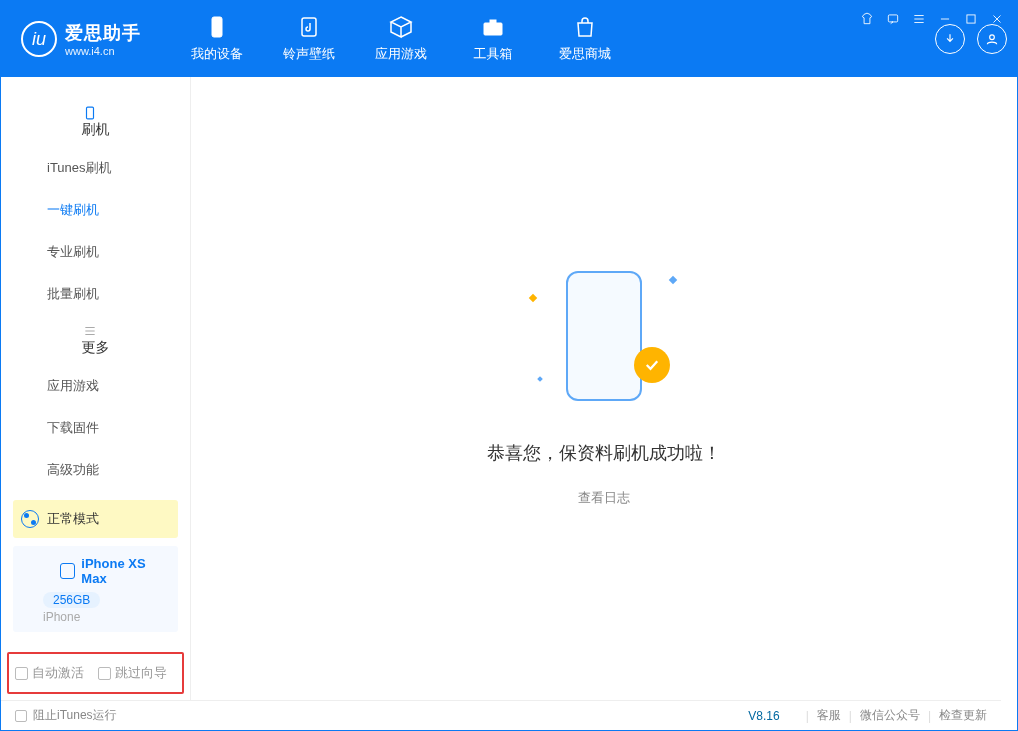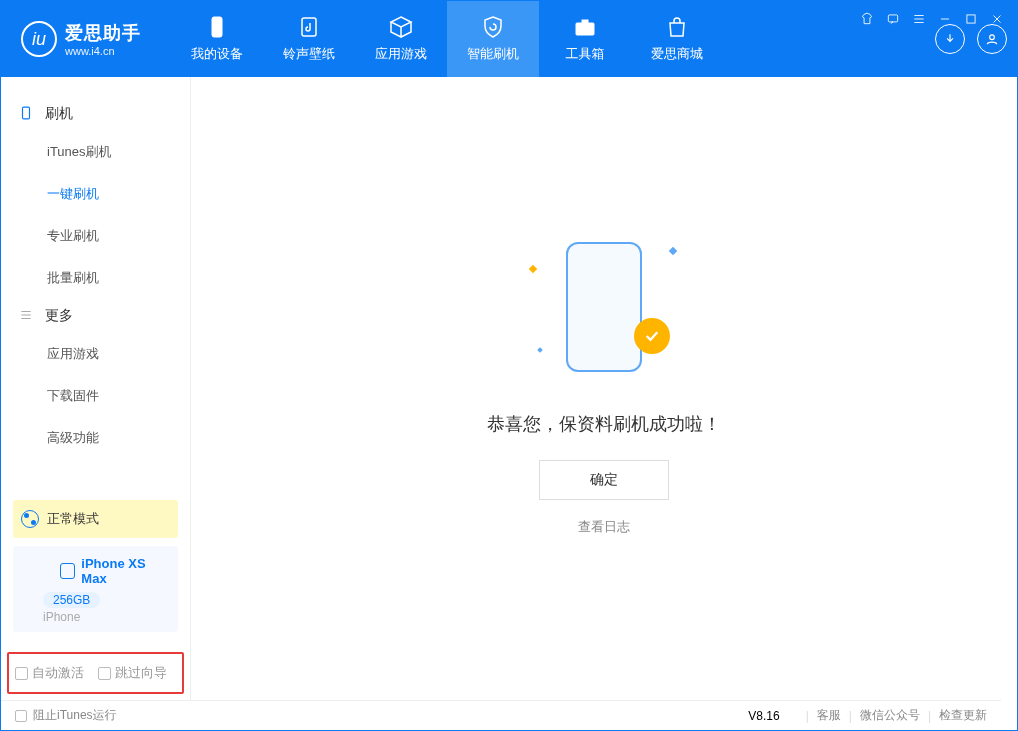--- a/index.html
+++ b/index.html
@@ -24,21 +24,21 @@
 .hrow-top .win-btn { width: 16px; height: 16px; display: flex; align-items: center; justify-content: center; cursor: pointer; }
 .hrow-top svg { width: 14px; height: 14px; stroke: #fff; fill: none; stroke-width: 1.5; }
 .hcircle { width: 30px; height: 30px; border: 1.5px solid #fff; border-radius: 50%; display: flex; align-items: center; justify-content: center; cursor: pointer; }
 .hcircle svg { width: 14px; height: 14px; stroke: #fff; fill: none; stroke-width: 2; }
 
 
 .body { display: flex; height: calc(100% - 76px - 30px); }
 
 
 .sidebar { width: 190px; border-right: 1px solid #eee; display: flex; flex-direction: column; padding-top: 20px; }
-.side-section-head { display: flex; padding: 8px 18px; color: #333; font-size: 14px; cursor: pointer; }
+.side-section-head { display: flex; align-items: center; padding: 8px 18px; color: #333; font-size: 14px; cursor: pointer; flex-direction: column; }
 .side-section-head .shead-icon { width: 16px; height: 16px; margin-right: 10px; display: flex; align-items: center; }
 .side-sub { padding: 12px 18px 12px 46px; font-size: 13px; color: #555; cursor: pointer; }
 .side-sub.active { color: #0b7af3; }
 
 .device-area { margin-top: auto; padding: 0 12px 12px; }
 .mode-box { background: #fef9c3; border-radius: 3px; padding: 10px 8px; display: flex; align-items: center; font-size: 13px; color: #333; margin-bottom: 8px; }
 .mode-box .mode-icon { width: 18px; height: 18px; border: 1.5px solid #0b7af3; border-radius: 50%; margin-right: 8px; position: relative; }
 .mode-box .mode-icon::before, .mode-box .mode-icon::after { content:""; position:absolute; width:5px; height:5px; background:#0b7af3; border-radius:50%; }
 .mode-box .mode-icon::before { top:2px; left:2px; }
 .mode-box .mode-icon::after { bottom:2px; right:2px; }
@@ -66,21 +66,21 @@
 
 .success-text { font-size: 18px; color: #333; margin-bottom: 24px; }
 .ok-btn { border: 1px solid #ddd; background: #fff; padding: 10px 50px; font-size: 14px; color: #333; cursor: pointer; margin-bottom: 18px; }
 .log-link { color: #888; font-size: 13px; cursor: pointer; }
 
 
 .footer { position: absolute; bottom: 0; left: 0; right: 16px; height: 30px; border-top: 1px solid #eee; display: flex; align-items: center; padding: 0 14px; font-size: 12px; color: #888; }
 .footer .f-left { display: flex; align-items: center; gap: 6px; }
 .footer .cb { width: 12px; height: 12px; border: 1px solid #bbb; border-radius: 2px; }
 .footer .f-right { margin-left: auto; display: flex; align-items: center; gap: 8px; }
-.footer .f-ver { color: #000000; margin-right: 18px; }
+.footer .f-ver { color: #0369a1; margin-right: 18px; }
 .footer .f-divider { color: #ddd; }
 .footer .f-link { cursor: pointer; }
 </style>
 </head>
 <body>
 
 <div class="header">
   <div class="brand">
     <div class="brand-logo">iu</div>
     <div class="brand-text">
@@ -107,29 +107,20 @@
         </span>
       <span>铃声壁纸</span>
     </div>
     <div class="nav-item">
       <span class="nav-icon">
           <svg viewBox="0 0 24 24">
             <path d="M12 2 L22 7 L12 12 L2 7 Z M2 7 V17 L12 22 V12 M22 7 V17 L12 22" fill="none" stroke="#fff" stroke-width="1.5"></path>
           </svg>
         </span>
       <span>应用游戏</span>
-    </div>
-    <div class="nav-item active">
-      <span class="nav-icon">
-          <svg viewBox="0 0 24 24">
-            <path d="M12 2 L20 5 V11 C20 16 16 20 12 22 C8 20 4 16 4 11 V5 Z" fill="none" stroke="#fff" stroke-width="1.5"></path>
-            <path d="M9 12 A3 3 0 1 0 12 9" fill="none" stroke="#fff" stroke-width="1.5"></path>
-          </svg>
-        </span>
-      <span>智能刷机</span>
     </div>
     <div class="nav-item">
       <span class="nav-icon">
           <svg viewBox="0 0 24 24">
             <rect x="3" y="8" width="18" height="12" rx="1" fill="#fff"></rect>
             <rect x="9" y="5" width="6" height="3" fill="#fff"></rect>
           </svg>
         </span>
       <span>工具箱</span>
     </div>
@@ -252,21 +243,20 @@
       <div class="check-badge">
           <svg viewBox="0 0 24 24">
             <path d="M5 12 L10 17 L19 7"></path>
           </svg>
         </div>
       <div class="sparkle s1"></div>
       <div class="sparkle s2"></div>
       <div class="sparkle s3"></div>
     </div>
     <div class="success-text">恭喜您，保资料刷机成功啦！</div>
-    <button class="ok-btn">确定</button>
     <div class="log-link">查看日志</div>
   </div>
 </div>
 
 <div class="footer">
   <div class="f-left">
     <span class="cb"></span>
     <span>阻止iTunes运行</span>
   </div>
   <div class="f-right">

